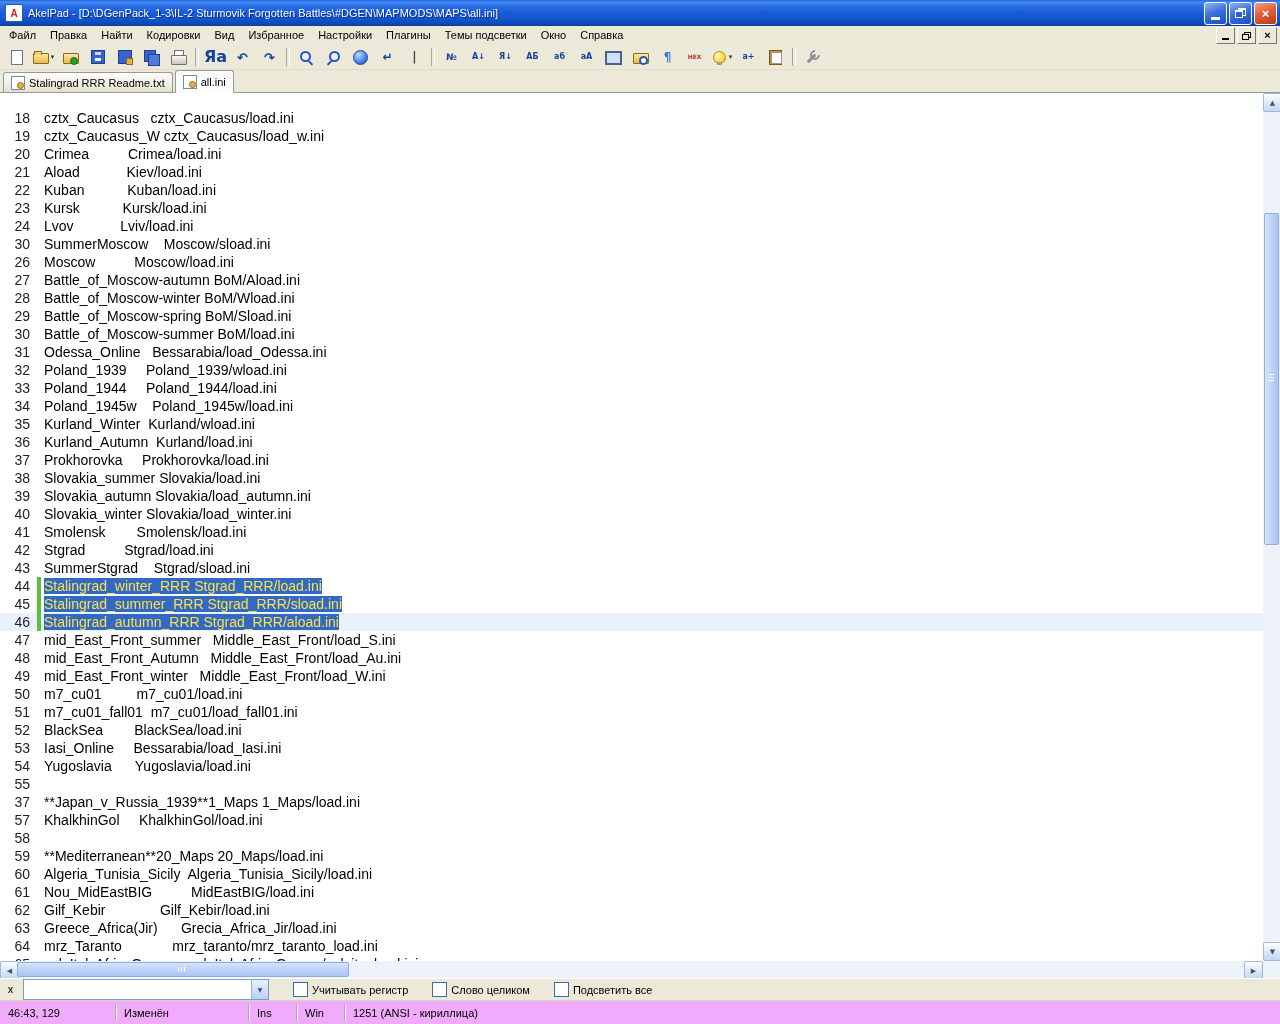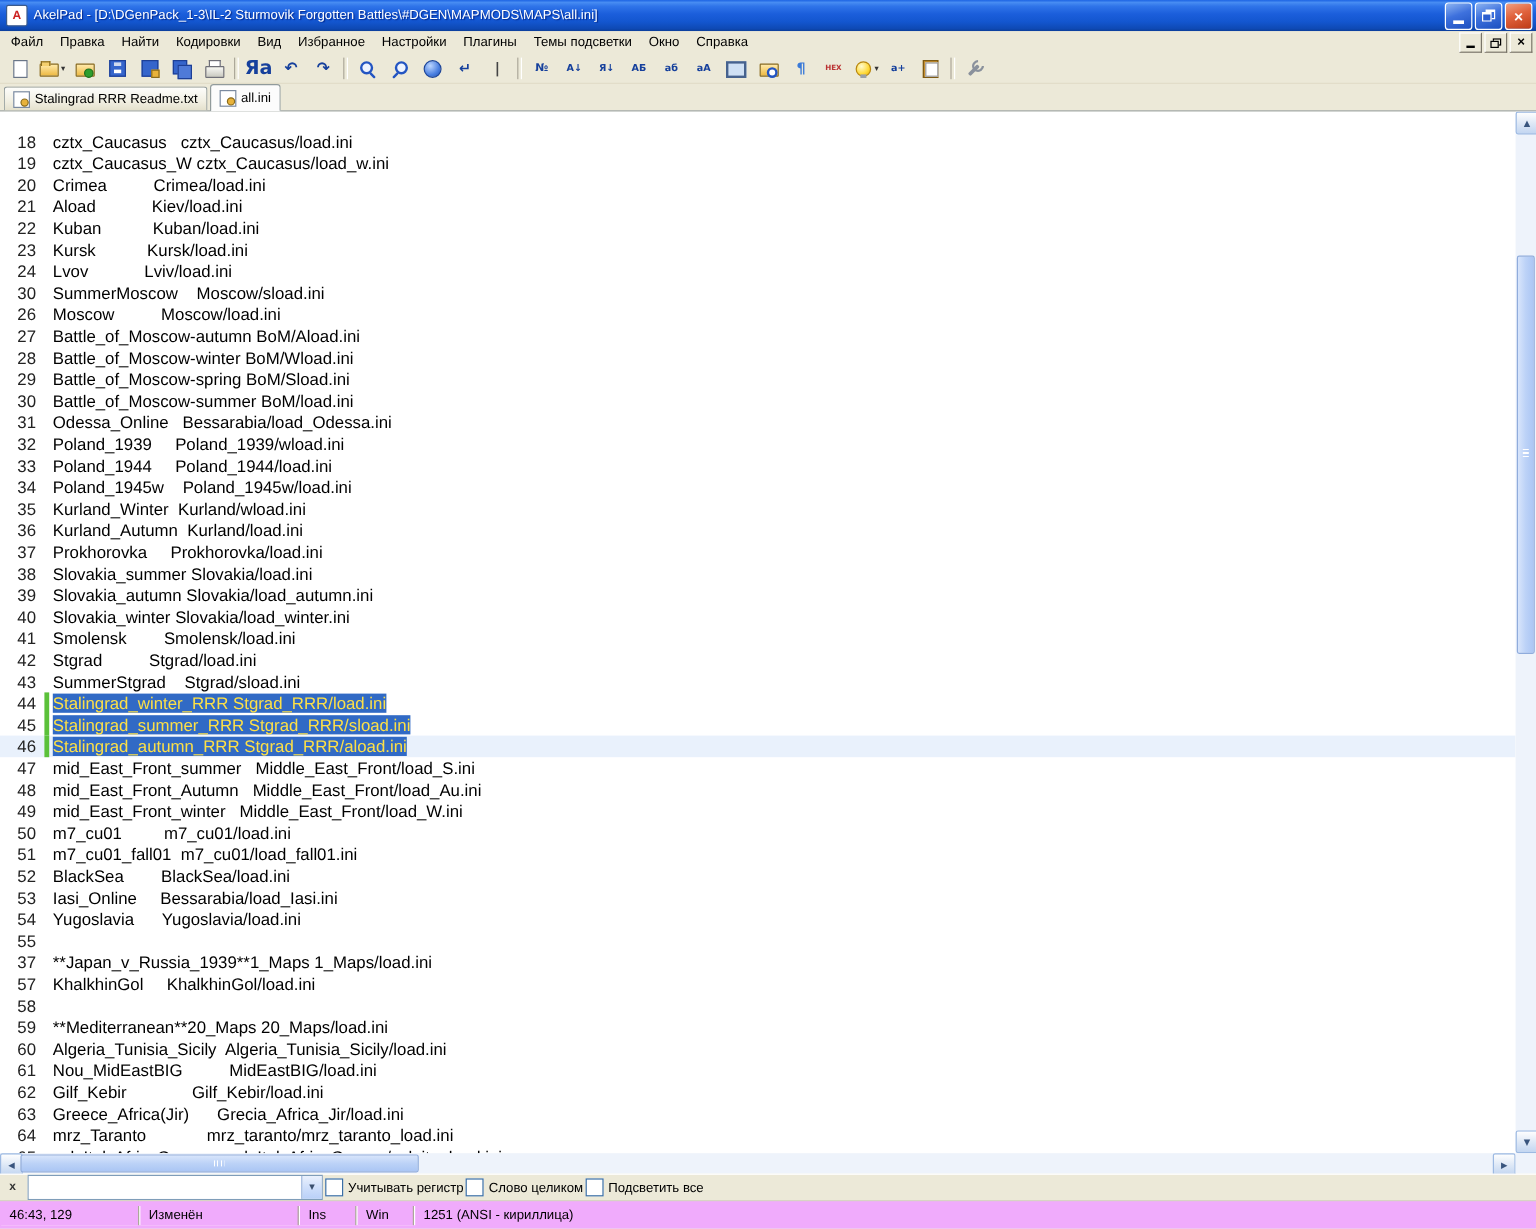--- a/index.html
+++ b/index.html
@@ -112,21 +112,21 @@
     background:repeating-linear-gradient(90deg,#fff 0 1px,transparent 1px 3px)}
   .scorner{position:absolute;right:0;bottom:0;width:17px;height:17px;background:#eef3fb}
 
   
   .searchbar{flex:0 0 21px;display:flex;align-items:center;background:#ece9d8;padding:0 3px;border-top:1px solid #fff}
   .sclose{width:15px;height:15px;display:flex;align-items:center;justify-content:center;font-size:10px;font-weight:bold;color:#333}
   .scombo{width:244px;height:19px;margin-left:5px;background:#fff;border:1px solid #7f9db9;display:flex;align-items:stretch}
   .scombo input{flex:1;border:none;outline:none;font:11px "Liberation Sans",sans-serif;padding:0 3px;background:#fff}
   .cbtn{width:16px;background:linear-gradient(#eaf1fd,#cfdffb 50%,#b9d0f8);border-left:1px solid #9ab4dc;
     display:flex;align-items:center;justify-content:center;font-family:"DejaVu Sans",sans-serif;font-size:6px;color:#3a4f6e}
-  .cbwrap{display:flex;align-items:center;margin-left:2px;white-space:nowrap}
+  .cbwrap{display:flex;align-items:center;margin-left:24px;white-space:nowrap}
   .cbox{width:13px;height:13px;background:#fff;border:1px solid #3a6ea5;margin-right:4px;flex:0 0 13px}
 
   
   .statusbar{flex:0 0 22px;display:flex;align-items:center;background:#f0abfc;border-top:1px solid #d8d4c4;padding-top:1px}
   .spanel{height:16px;line-height:16px;padding:0 8px;white-space:nowrap;overflow:hidden}
   .spanel.with-sep{border-right:1px solid #aca899;box-shadow:1px 0 0 #fff}
   .sp-pos{flex:0 0 99px}.sp-mod{flex:0 0 116px}.sp-ins{flex:0 0 31px}.sp-win{flex:0 0 31px}.sp-enc{flex:0 0 230px}.sp-fill{flex:1}
 </style>
 </head>
 <body>

